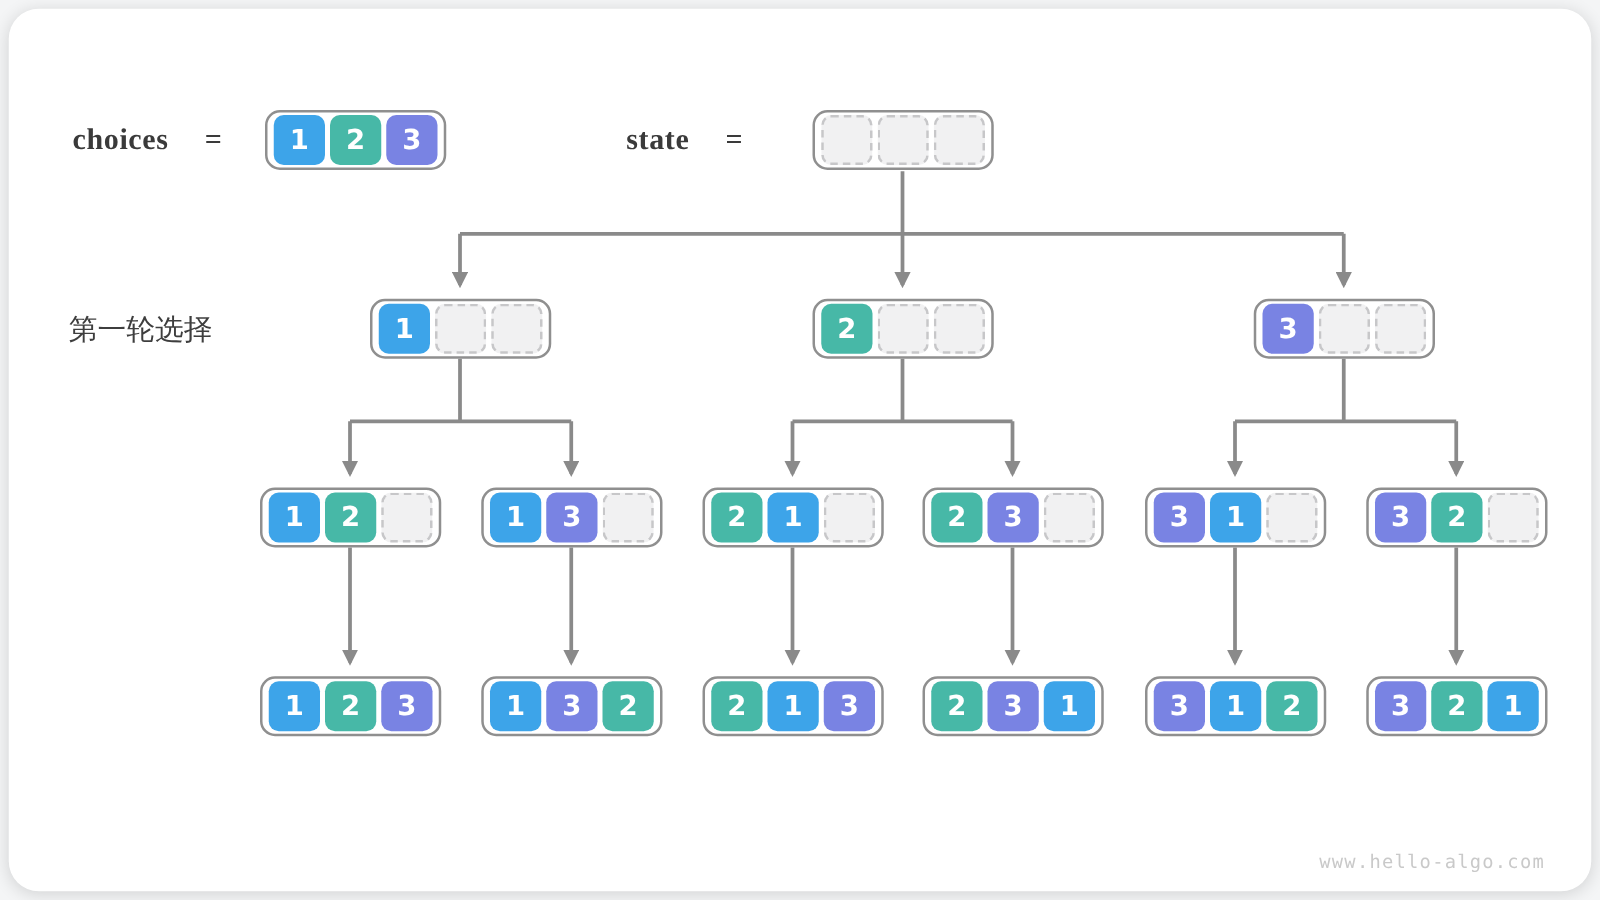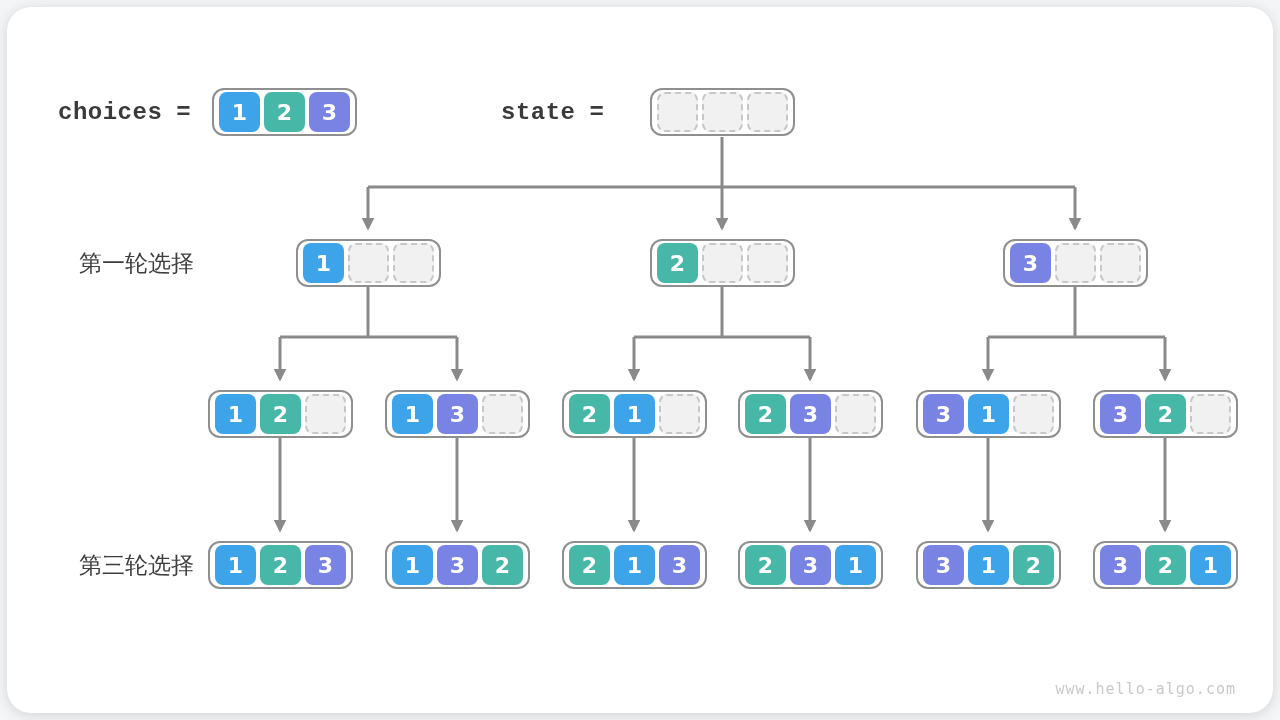--- a/index.html
+++ b/index.html
@@ -10,27 +10,27 @@
   }
   .card{
     position:absolute;left:7px;top:7px;right:7px;bottom:7px;
     background:#ffffff;border-radius:24px;
     box-shadow:0 2px 14px rgba(0,0,0,.14);
   }
   .stage{position:absolute;inset:0;}
   svg.arrows{position:absolute;left:0;top:0;pointer-events:none;}
 
   .kwline{
-    position:absolute;height:48px;display:flex;align-items:center;gap:14px;
-    font-family:Liberation Mono, monospace;
+    position:absolute;height:48px;display:flex;align-items:center;gap:29px;
+    font-family:Liberation Serif, serif;
     font-weight:700;font-size:24px;color:#3a3a3a;letter-spacing:.5px;
   }
   .roundlabel{
     position:absolute;height:48px;display:flex;align-items:center;
-    font-size:23px;color:#3e3e3e;font-weight:500;margin-left:24px;
+    font-size:23px;color:#3e3e3e;font-weight:500;
   }
   .node{
     position:absolute;width:145px;height:48px;box-sizing:border-box;
     background:#fff;border:2.5px solid #8f8f8f;border-radius:12px;
     display:flex;align-items:center;justify-content:center;gap:4px;
   }
   .cell{
     width:41px;height:40px;box-sizing:border-box;border-radius:8px;
     display:flex;align-items:center;justify-content:center;
     font-family:"DejaVu Sans","Liberation Sans",sans-serif;
@@ -100,21 +100,20 @@
     <span>state</span>
     <span>=</span>
   </div>
   <div class="node" style="left:650px;top:88px">
     <span class="cell empty"></span>
     <span class="cell empty"></span>
     <span class="cell empty"></span>
   </div>
 
   <div class="roundlabel" style="left:55px;top:239px">第一轮选择</div>
-  <div class="roundlabel" style="left:55px;top:541px">第三轮选择</div>
 
   <div class="node" style="left:296px;top:239px">
     <span class="cell" style="background: rgb(61, 164, 233);">1</span>
     <span class="cell empty"></span>
     <span class="cell empty"></span>
   </div>
   <div class="node" style="left:650px;top:239px">
     <span class="cell" style="background: rgb(71, 184, 167);">2</span>
     <span class="cell empty"></span>
     <span class="cell empty"></span>

